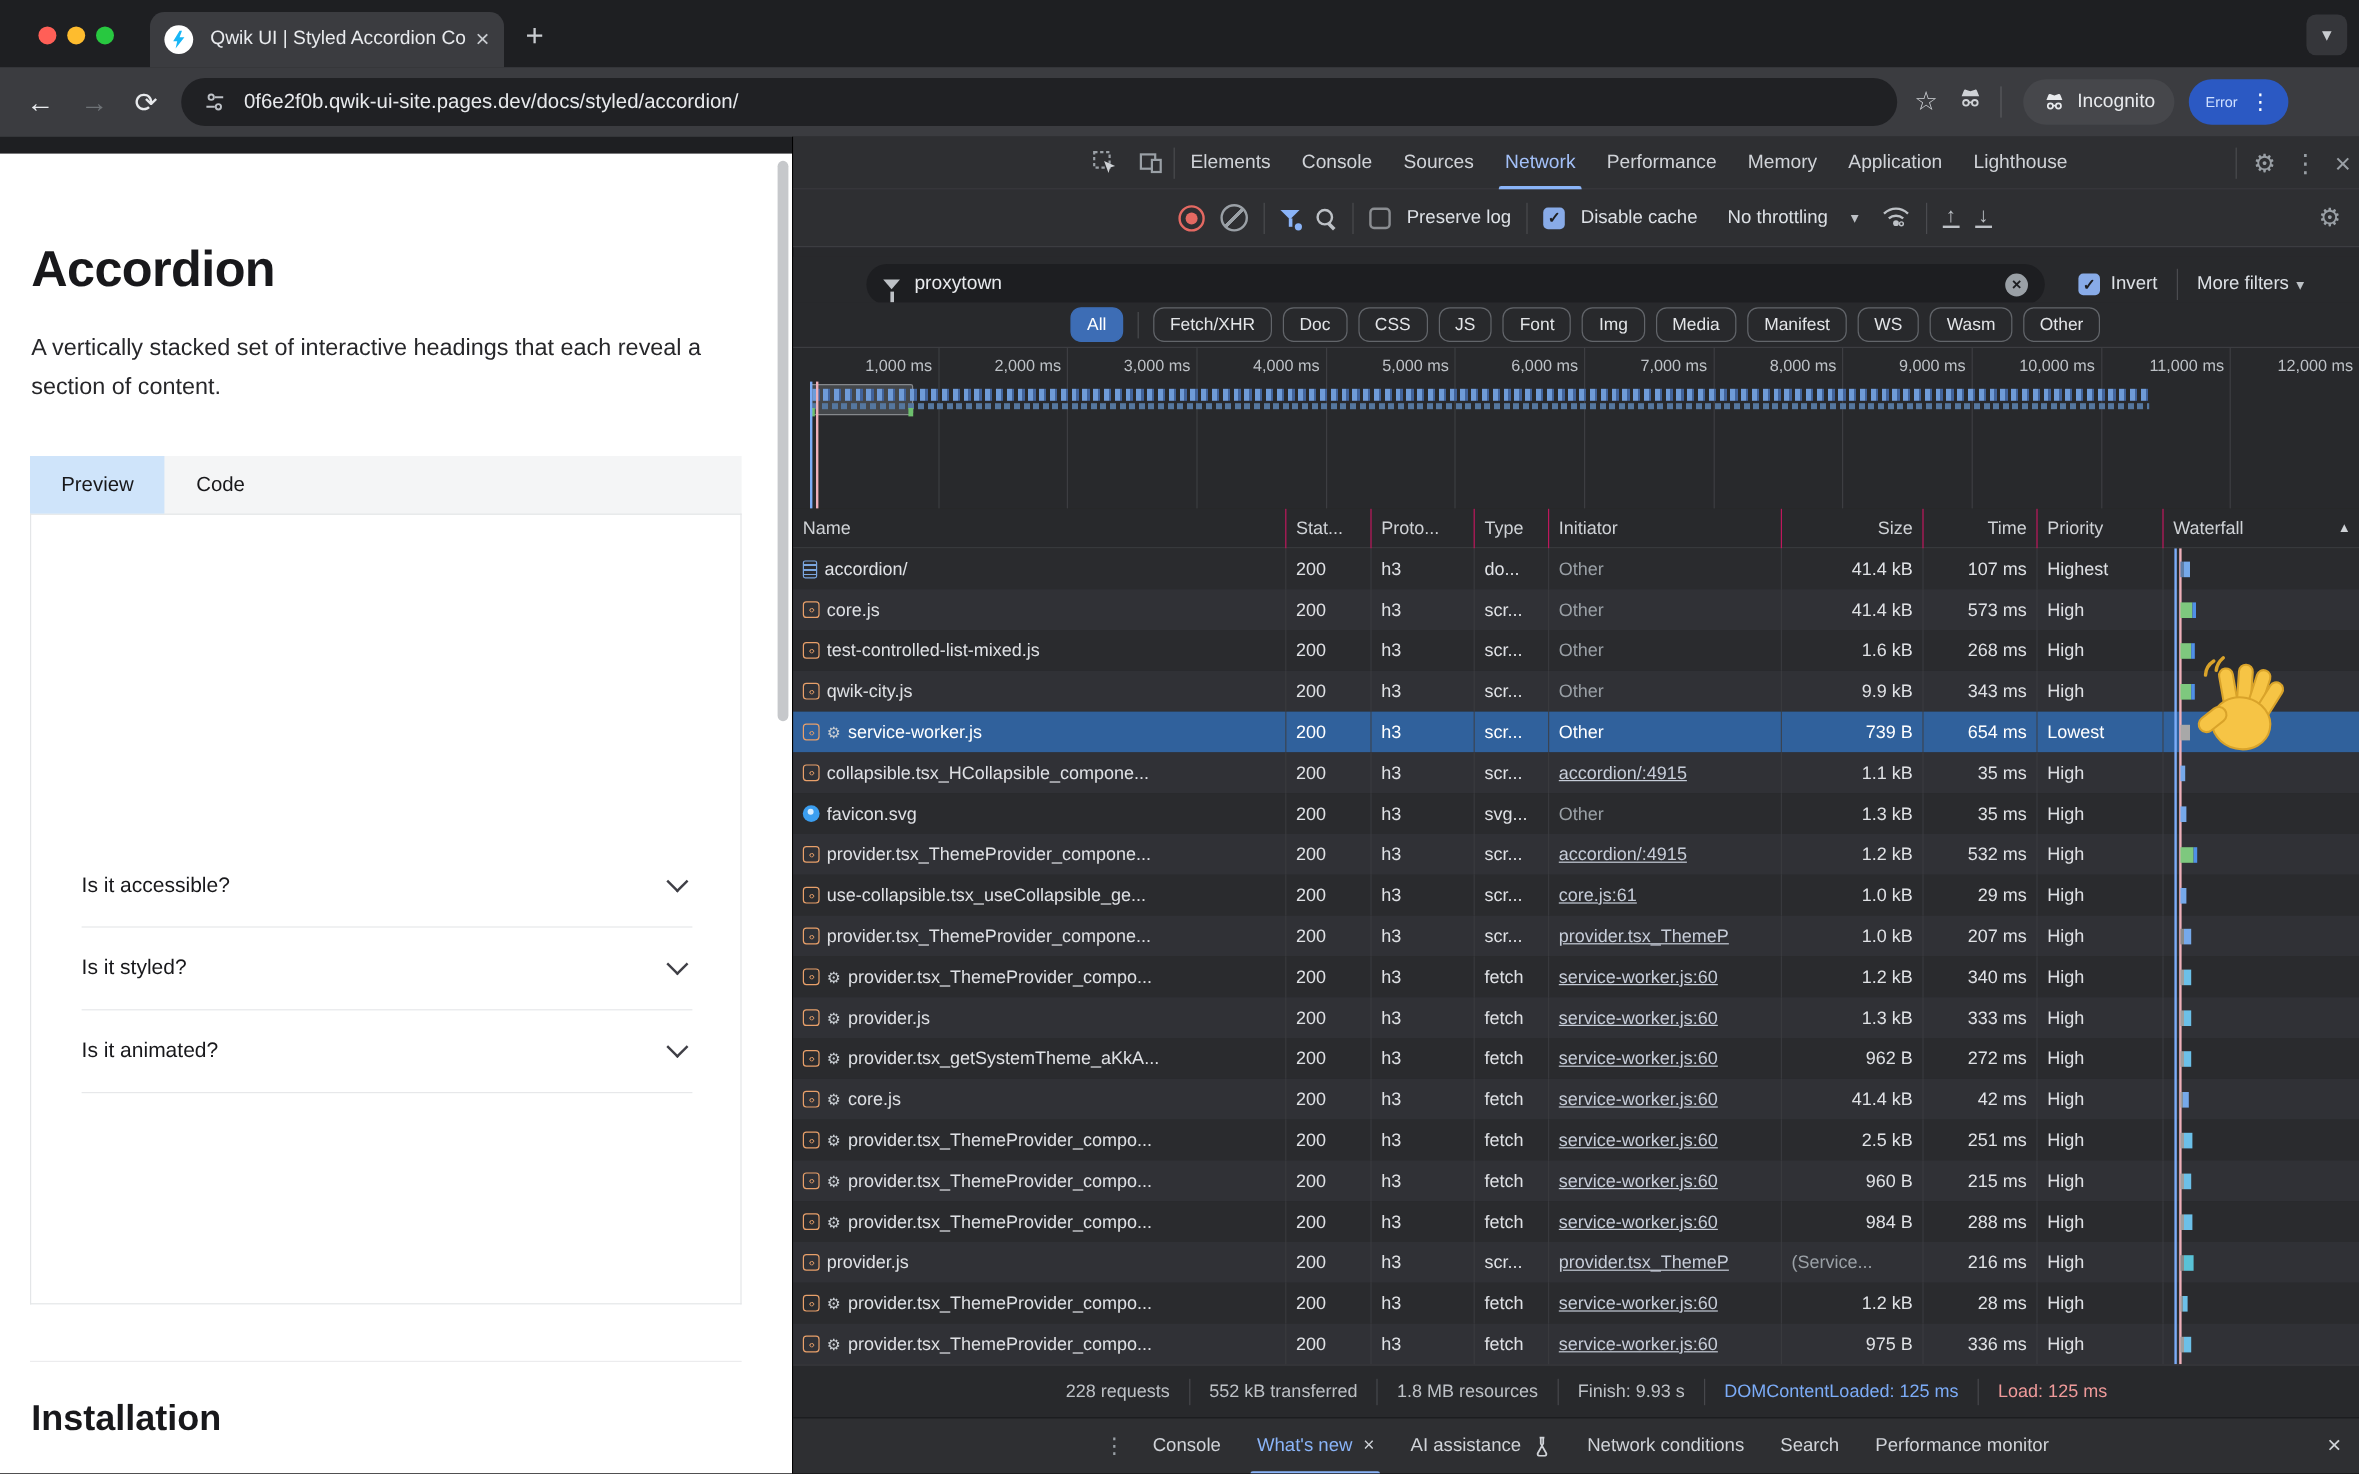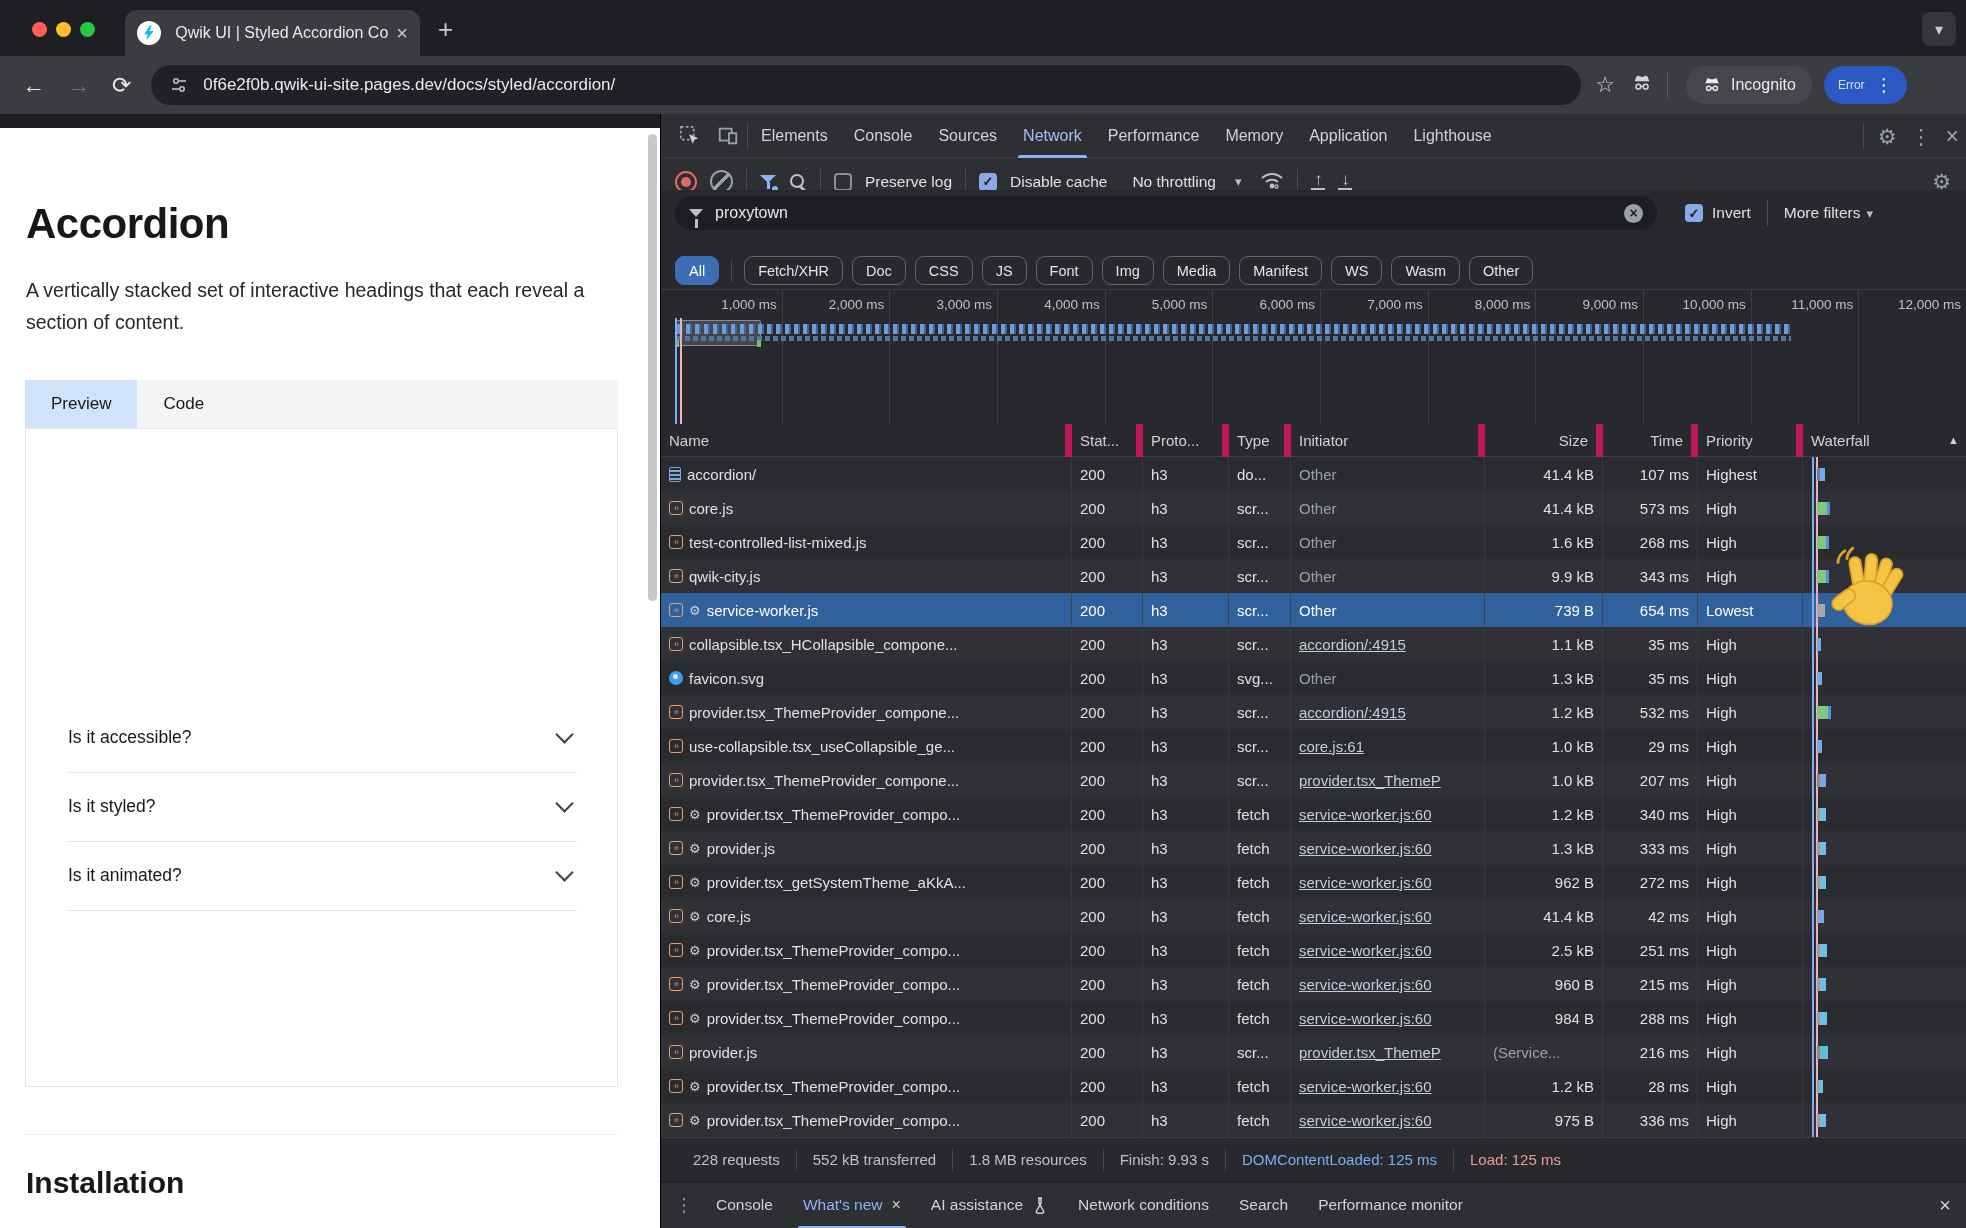--- a/index.html
+++ b/index.html
@@ -32,21 +32,21 @@
   .ptab{height:48px;display:flex;align-items:center;padding:0 26px;font-size:17px;color:#18181b;}
   .ptab.active{background:#cfe4fa;}
   #pbox{left:25px;top:300px;width:593px;height:659px;border:1px solid #e4e6e8;border-top:none;box-sizing:border-box;}
   .acc-item{position:absolute;left:42px;width:509px;height:69px;border-bottom:1px solid #e7e8ea;display:flex;align-items:center;justify-content:space-between;font-size:17.5px;color:#18181b;}
   .chev{width:11px;height:11px;border-right:2px solid #3f3f46;border-bottom:2px solid #3f3f46;transform:rotate(45deg);margin-right:6px;margin-top:-6px;}
   #install{left:26px;top:1038px;font-size:30px;font-weight:bold;color:#18181b;}
   #insthr{left:25px;top:1006px;width:593px;height:1px;background:#ececee;}
   #pscroll{left:648px;top:6px;width:9px;height:467px;background:#c6c8cb;border-radius:5px;}
   
   #dt{left:660px;top:114px;width:1306px;height:1114px;background:#28292c;border-left:1px solid #000;color:#dde1e6;font-size:15px;}
-  .dtrow{position:absolute;left:0;width:1306px;display:flex;align-items:center;box-sizing:border-box;}
+  .dtrow{position:absolute;left:0;width:1306px;display:flex;align-items:center;box-sizing:border-box;justify-content:center;}
   #dtpanels{top:0;height:44px;border-bottom:1px solid #3c3d41;background:#2e2f32;padding-left:10px;}
   .ptool{margin:0 8px;display:flex;align-items:center;}
   .panel-tab{height:44px;display:flex;align-items:center;padding:0 13px;font-size:16px;color:#d0d3d8;position:relative;white-space:nowrap;}
   .panel-tab.active{color:#a3c0f8;}
   .panel-tab.active::after{content:"";position:absolute;left:8px;right:8px;bottom:0;height:3px;background:#8ab4f8;border-radius:2px 2px 0 0;}
   #panelright{position:absolute;right:8px;top:0;height:44px;display:flex;align-items:center;gap:14px;}
   .gicon{color:#9aa0a6;font-size:21px;line-height:1;}
   #nettools{top:44px;height:48px;background:#2e2f32;border-bottom:1px solid #3c3d41;padding-left:14px;gap:13px;}
   .rec{width:18px;height:18px;border:2.5px solid #e46962;border-radius:50%;display:flex;align-items:center;justify-content:center;}
   .rec i{width:10px;height:10px;background:#e46962;border-radius:50%;}
@@ -60,21 +60,21 @@
   .mag::before{content:"";position:absolute;left:1px;top:1px;width:10px;height:10px;border:2.5px solid #bdc1c6;border-radius:50%;}
   .mag::after{content:"";position:absolute;left:12px;top:12px;width:7px;height:2.5px;background:#bdc1c6;transform:rotate(45deg);transform-origin:0 0;}
   .cb{width:18px;height:18px;border-radius:4px;box-sizing:border-box;display:flex;align-items:center;justify-content:center;font-size:13px;font-weight:bold;}
   .cb.off{border:2px solid #8a8d91;background:transparent;}
   .cb.on{background:#88abe8;color:#1e1f22;}
   .lbl{color:#dde1e6;font-size:15.5px;white-space:nowrap;}
   .ddarrow{color:#bdc1c6;font-size:13px;margin-left:6px;}
   .arricon{display:flex;flex-direction:column;align-items:center;color:#bdc1c6;}
   .arricon span{font-size:17px;line-height:14px;}
   .arricon i{display:block;width:14px;height:2px;background:#bdc1c6;margin-top:1px;}
-  #filterrow{top:76px;height:46px;background:#28292c;padding-left:14px;}
+  #filterrow{top:100px;height:46px;background:#28292c;padding-left:14px;}
   #filterpill{width:982px;height:34px;background:#1d1e21;border-radius:17px;display:flex;align-items:center;padding:0 14px;box-sizing:border-box;gap:12px;}
   .funnel2{width:0;height:0;border-left:7px solid transparent;border-right:7px solid transparent;border-top:8px solid #bdc1c6;position:relative;}
   .funnel2::after{content:"";position:absolute;left:-1.5px;top:-2px;width:3px;height:9px;background:#bdc1c6;top:2px;}
   #filterval{color:#e8eaed;font-size:16px;flex:1;}
   .clearx{width:19px;height:19px;border-radius:50%;background:#9aa0a6;color:#1d1e21;display:flex;align-items:center;justify-content:center;font-size:14px;font-weight:bold;}
   #chipsrow{top:138px;height:38px;background:#28292c;padding-left:14px;gap:9px;border-bottom:1px solid #3c3d41;}
   .chip{height:27px;border:1px solid #62656a;border-radius:9px;display:flex;align-items:center;padding:0 13px;font-size:14.5px;color:#e3e5e8;white-space:nowrap;}
   .chip.active{background:#3d6db5;border-color:#3d6db5;color:#fff;}
   .chipsep{width:1px;height:22px;background:#4a4b4f;margin:0 3px;}
   
@@ -82,21 +82,21 @@
   .tick{position:absolute;top:0;height:134px;border-right:1px solid #3d3e42;}
   .ticklbl{position:absolute;top:7px;font-size:13.5px;color:#bdc1c6;transform:translateX(-100%);padding-right:6px;white-space:nowrap;}
   #lane1{position:absolute;left:16px;top:34px;width:1114px;height:10px;background:repeating-linear-gradient(90deg,#6f9bd8 0 4px,#41639c 4px 6px,rgba(0,0,0,0) 6px 9px);}
   #lane2{position:absolute;left:16px;top:46px;width:1114px;height:5px;background:repeating-linear-gradient(90deg,#55779f 0 5px,rgba(0,0,0,0) 5px 8px);}
   #selbox{position:absolute;left:14px;top:30px;width:86px;height:26px;background:rgba(115,120,126,.38);border:1px solid #85888c;border-radius:2px;box-sizing:border-box;}
   .gmark{position:absolute;width:4px;height:7px;background:#6dbf6d;top:50px;}
   .evline{position:absolute;top:28px;height:106px;width:2px;}
   
   #ntable{top:310px;left:0;width:1306px;height:713px;position:absolute;background:#28292c;}
   #nhead{display:flex;height:33px;border-bottom:1px solid #3c3d41;background:#28292c;font-size:15px;color:#cfd2d6;align-items:center;box-sizing:border-box;}
-  .hc{height:33px;display:flex;align-items:center;padding:0 8px;border-right:7px solid #be185d;box-sizing:border-box;white-space:nowrap;overflow:hidden;}
+  .hc{height:33px;display:flex;align-items:center;padding:0 8px;border-right:1px solid #be185d;box-sizing:border-box;white-space:nowrap;overflow:hidden;}
   .c0{width:411px;}.c1{width:71px;}.c2{width:86px;}.c3{width:62px;}.c4{width:194px;}.c5{width:118px;justify-content:flex-end;}.c6{width:95px;justify-content:flex-end;}.c7{width:105px;}.c8{flex:1;border-right:none;}
   .sortarr{margin-left:auto;font-size:11px;color:#cfd2d6;}
   .nrow{display:flex;height:34px;align-items:center;font-size:15px;color:#dfe1e5;box-sizing:border-box;}
   .nrow.odd{background:#2a2b2e;}
   .nrow.even{background:#303136;}
   .nrow.selected{background:#30619c;color:#fff;}
   .nrow.selected .muted,.nrow.selected .link{color:#fff;}
   .cell{height:34px;display:flex;align-items:center;padding:0 8px;border-right:1px solid rgba(60,61,65,.8);box-sizing:border-box;white-space:nowrap;overflow:hidden;gap:6px;}
   .muted{color:#9aa0a6;}
   .link{color:#c6ccd8;text-decoration:underline;}

